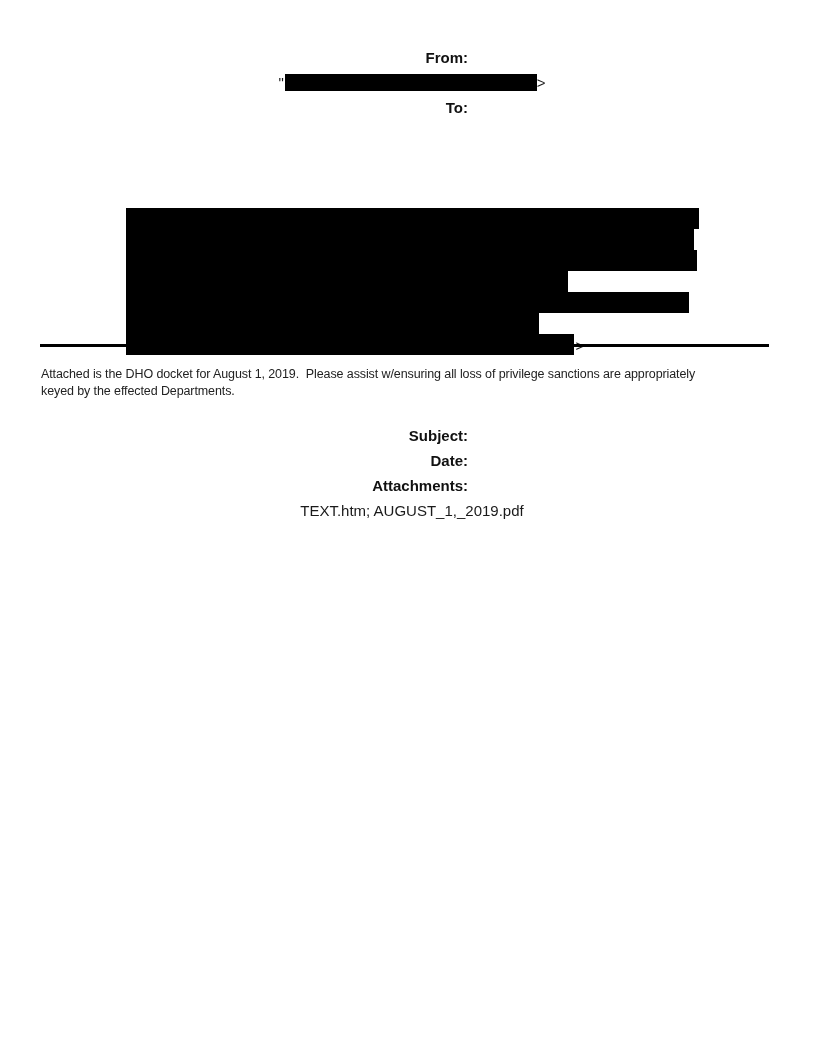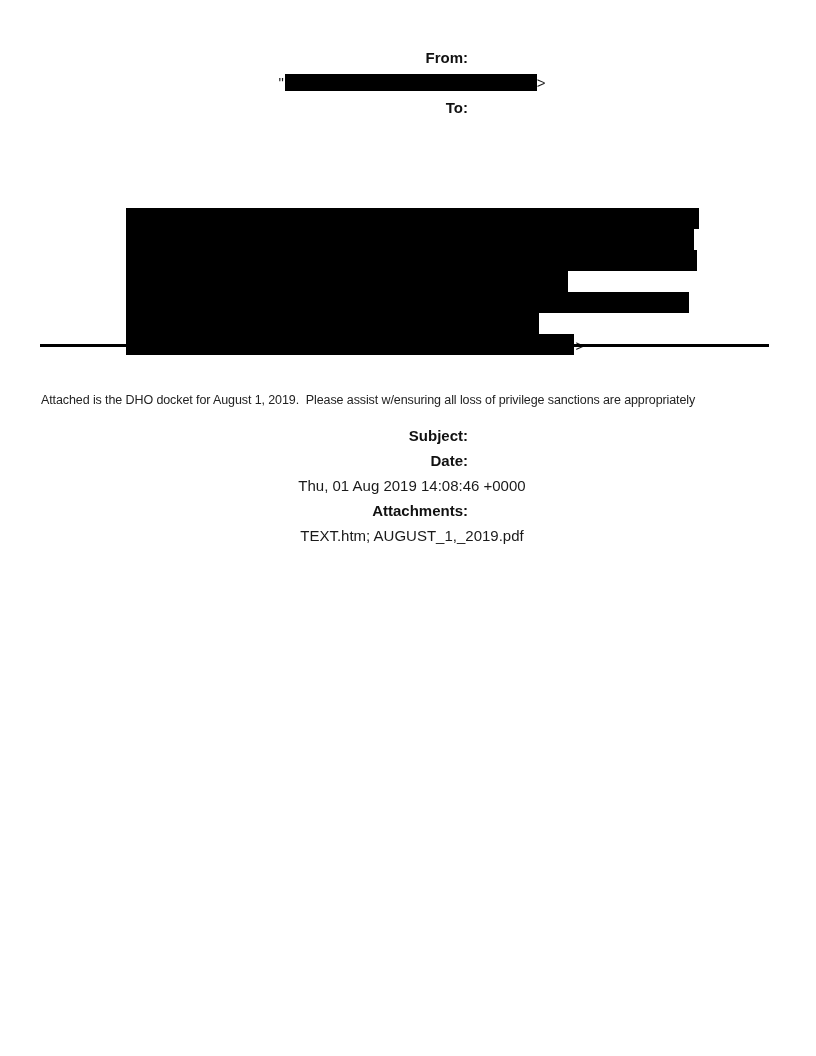--- a/index.html
+++ b/index.html
@@ -52,21 +52,20 @@
   .divider {
     position: absolute; top: 344px; left: 40px;
     width: 729px; height: 3px; background: #000000;
   }
 
   
   .body-text {
     position: absolute; top: 366px; left: 41px;
     font-size: 12.5px; line-height: 17px; color: #222222;
     letter-spacing: -0.1px;
-    margin-top: 26px;
   }
   .body-line { white-space: pre; }
 </style>
 </head>
 <body>
 
 <div class="page">
 
   <div class="header-block">
 
@@ -87,30 +86,30 @@
         </div>
       </div>
     </div>
 
     <div class="hrow">
       <div class="hlabel">Subject:</div>
     </div>
 
     <div class="hrow">
       <div class="hlabel">Date:</div>
-      <div class="hvalue">Thu, 01 Aug 2019 14:08:46 +0000</div>
     </div>
 
 
     <div class="hrow">
       <div class="hlabel">Attachments:</div>
       <div class="hvalue">TEXT.htm; AUGUST_1,_2019.pdf</div>
     </div>
 
   </div>
 
   <div class="divider"></div>
 
   <div class="body-text">
     <div class="body-line">Attached is the DHO docket for August 1, 2019.  Please assist w/ensuring all loss of privilege sanctions are appropriately</div>
+    <div class="body-line">keyed by the effected Departments.</div>
   </div>
 
 </div>
 
 </body></html>

